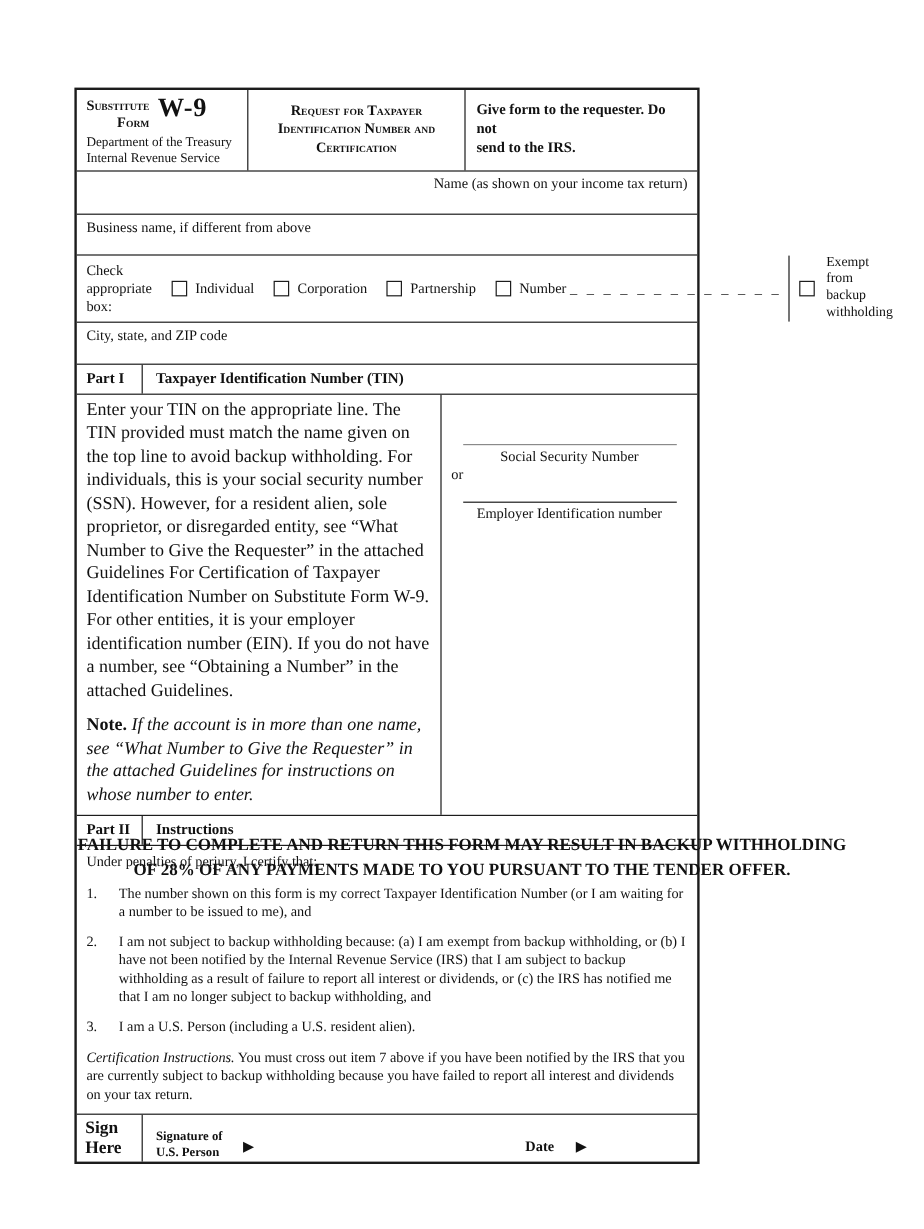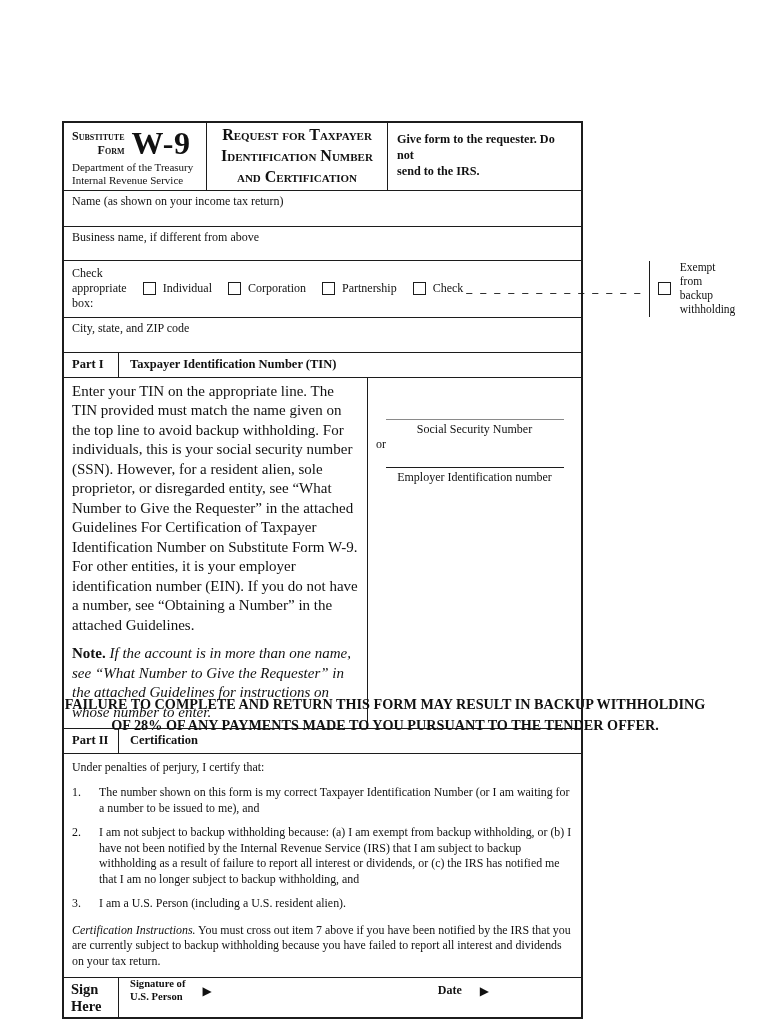--- a/index.html
+++ b/index.html
@@ -4,48 +4,48 @@
 <style>
   * { box-sizing: border-box; margin: 0; padding: 0; }
   html, body { background: #ffffff; }
   body {
     width: 770px; height: 1024px; position: relative;
     font-family: "Liberation Serif", serif; color: #111;
     -webkit-font-smoothing: antialiased;
   }
   .form-box {
     position: absolute; left: 62px; top: 73px; width: 521px;
-    border: 2px solid #1c1c1c; background: #fff; margin-top: 48px;
+    border: 2px solid #1c1c1c; background: #fff;
   }
   .row { border-top: 1.5px solid #1c1c1c; }
   .row:first-child { border-top: none; }
 
   
   .hdr { display: flex; min-height: 64px; }
   .hdr-brand { width: 143px; border-right: 1.5px solid #1c1c1c; padding: 5px 4px 3px 8px; }
   .brand-top { display: flex; align-items: flex-start; }
   .brand-lines { display: flex; flex-direction: column; align-items: flex-end; font-variant: small-caps; font-weight: bold; font-size: 12px; line-height: 1.15; padding-top: 2px; }
-  .w9 { font-size: 32px; font-weight: bold; line-height: 0.95; margin-left: 7px; letter-spacing: 0.5px; }
+  .w9 { font-size: 22px; font-weight: bold; line-height: 0.95; margin-left: 7px; letter-spacing: 0.5px; }
   .agency { text-align: left; font-size: 11px; line-height: 1.18; margin-top: 3px; }
-  .hdr-title { flex: 1; border-right: 1.5px solid #1c1c1c; display: flex; flex-direction: column; justify-content: center; text-align: center; font-variant: small-caps; font-weight: bold; font-size: 16px; line-height: 1.3; padding: 2px 6px; }
+  .hdr-title { flex: 1; border-right: 1.5px solid #1c1c1c; display: flex; flex-direction: column; justify-content: center; text-align: center; font-variant: small-caps; font-weight: bold; font-size: 12px; line-height: 1.3; padding: 2px 6px; }
   .hdr-note { width: 193px; padding: 9px 8px 4px 9px; font-weight: bold; font-size: 12.2px; line-height: 1.3; }
 
   
   .field { padding: 3px 8px; font-size: 12px; cursor: text; }
-  .f-name { min-height: 36px; }
+  .f-name { min-height: 36px; text-align: right; }
   .f-biz { min-height: 34px; }
   .f-city { min-height: 35px; }
 
   
   .cbrow { display: flex; min-height: 34px; align-items: stretch; }
   .cb-left { flex: 1; display: flex; align-items: center; padding: 0 6px 0 8px; font-size: 12px; }
   .cbox { display: inline-block; width: 13px; height: 13px; border: 1.7px solid #1c1c1c; background: #fff; flex: none; cursor: pointer; }
   .cb-item { display: flex; align-items: center; }
   .cb-item .cbox { margin: 0 7px 0 16px; }
-  .other-line { letter-spacing: 2.5px; margin-left: 3px; white-space: nowrap; font-weight: bold; }
+  .other-line { letter-spacing: 2.5px; margin-left: 3px; white-space: nowrap; }
   .cb-right { width: 134px; border-left: 1.5px solid #1c1c1c; display: flex; align-items: center; padding: 0 5px 0 8px; font-size: 11.5px; line-height: 1.2; }
   .cb-right .cbox { margin-right: 9px; }
 
   
   .part-hdr { display: flex; font-weight: bold; font-size: 12.5px; min-height: 25px; }
   .part-label { width: 55px; flex: none; border-right: 1.5px solid #1c1c1c; padding: 4px 6px 2px 8px; }
   .part-title { flex: 1; padding: 4px 6px 2px 11px; }
 
   
   .p1 { display: flex; min-height: 131px; align-items: stretch; }
@@ -64,21 +64,21 @@
   
   .p2 { padding: 6px 9px 8px 8px; font-size: 11.9px; line-height: 1.3; min-height: 156px; }
   .p2-intro { margin-bottom: 10px; }
   .cert-item { display: flex; margin-bottom: 9px; }
   .cert-num { width: 27px; flex: none; }
   .cert-text { flex: 1; }
   .cert-instr { margin-top: 11px; }
   .ci-lbl { font-style: italic; }
 
   
-  .signrow { display: flex; min-height: 37px; align-items: flex-start; }
+  .signrow { display: flex; min-height: 37px; align-items: flex-end; }
   .sign-cell { width: 55px; flex: none; border-right: 1.5px solid #1c1c1c; font-weight: bold; font-size: 14.5px; line-height: 1.15; padding: 3px 4px 2px 7px; }
   .sign-main { flex: 1; display: flex; align-items: center; padding: 0 8px 0 11px; }
   .sig-of { font-weight: bold; font-size: 10.6px; line-height: 1.2; }
   .arrow { font-size: 12px; line-height: 1; }
   .sig-arrow { margin-left: 17px; cursor: text; }
   .spacer { flex: 1; }
   .date-lbl { font-weight: bold; font-size: 12px; }
   .date-arrow { margin-left: 18px; margin-right: 84px; cursor: text; }
 
   
@@ -134,21 +134,21 @@
       <span class="cb-item">
         <span class="cbox"></span>
         <span>Corporation</span>
       </span>
       <span class="cb-item">
         <span class="cbox"></span>
         <span>Partnership</span>
       </span>
       <span class="cb-item">
         <span class="cbox"></span>
-        <span>Check</span>
+        <span>Number</span>
       </span>
       <span class="other-line">_ _ _ _ _ _ _ _ _ _ _ _ _</span>
     </div>
     <div class="cb-right">
       <span class="cbox"></span>
       <span>Exempt from backup withholding</span>
     </div>
   </div>
 
   <div class="row field f-city">
@@ -176,21 +176,21 @@
       </div>
       <div class="tin-group ein-group">
         <div class="ein-rule"></div>
         <div>Employer Identification number</div>
       </div>
     </div>
   </div>
 
   <div class="row part-hdr">
     <div class="part-label">Part II</div>
-    <div class="part-title">Certification</div>
+    <div class="part-title">Instructions</div>
   </div>
 
   <div class="row p2">
     <div class="p2-intro">Under penalties of perjury, I certify that:</div>
 
     <div class="cert-item">
       <div class="cert-num">1.</div>
       <div class="cert-text">The number shown on this form is my correct Taxpayer Identification Number (or I am waiting for a number to be issued to me), and</div>
     </div>
     <div class="cert-item">

